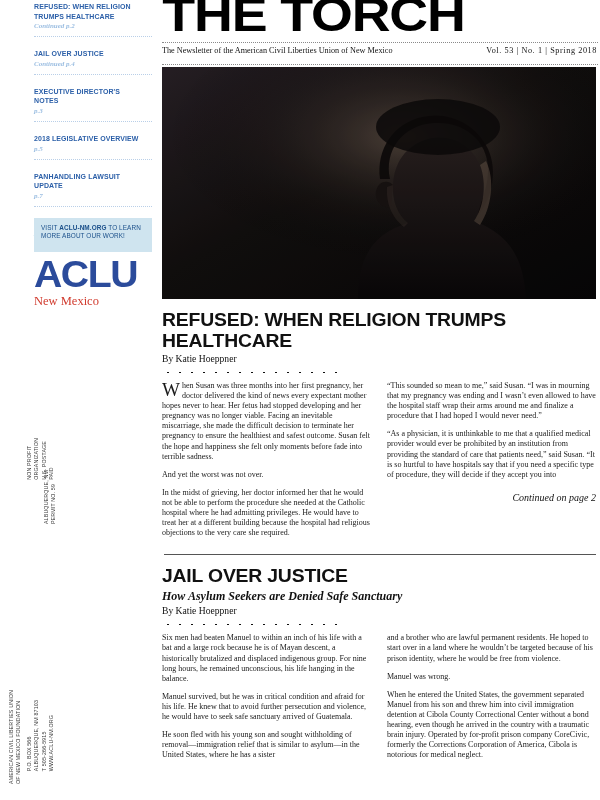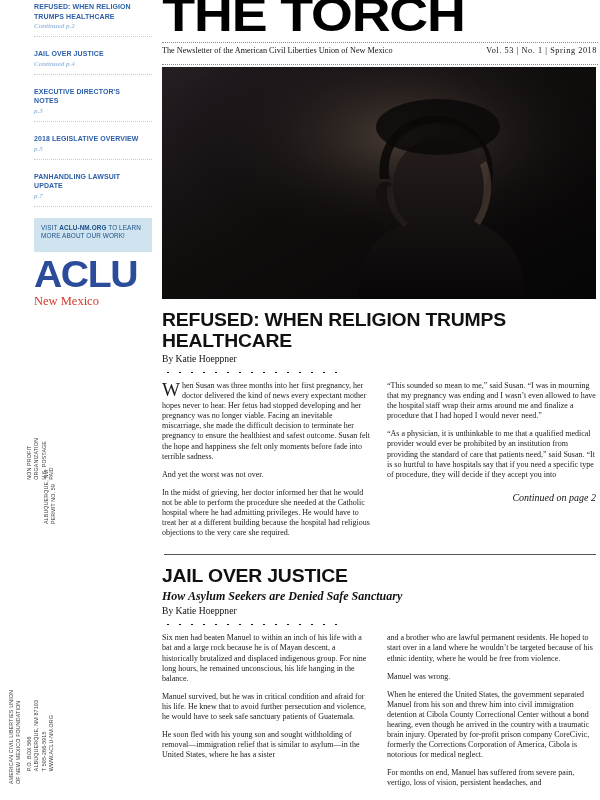--- a/index.html
+++ b/index.html
@@ -229,25 +229,24 @@
   </div>
 
   <div class="article">
     <div class="headline">JAIL OVER JUSTICE</div>
     <div class="deck">How Asylum Seekers are Denied Safe Sanctuary</div>
     <div class="byline">By Katie Hoeppner</div>
     <div class="dots"></div>
     <div class="cols">
       <div class="col">
         <p>Six men had beaten Manuel to within an inch of his life with a bat and a large rock because he is of Mayan descent, a historically brutalized and displaced indigenous group. For nine long hours, he remained unconscious, his life hanging in the balance.</p>
-        <p>Manuel survived, but he was in critical condition and afraid for his life.  He knew that to avoid further persecution and violence, he would have to seek safe sanctuary patients of Guatemala.</p>
+        <p>Manuel survived, but he was in critical condition and afraid for his life.  He knew that to avoid further persecution and violence, he would have to seek safe sanctuary arrived of Guatemala.</p>
         <p>He soon fled with his young son and sought withholding of removal—immigration relief that is similar to asylum—in the United States, where he has a sister</p>
       </div>
       <div class="col">
-        <p>and a brother who are lawful permanent residents. He hoped to start over in a land where he wouldn’t be targeted because of his ethnic identity, where he would be free from violence.</p>
+        <p>and a brother who are lawful permanent residents. He hoped to start over in a land where he wouldn’t be targeted because of his prison identity, where he would be free from violence.</p>
         <p>Manuel was wrong.</p>
         <p>When he entered the United States, the government separated Manuel from his son and threw him into civil immigration detention at Cibola County Correctional Center without a bond hearing, even though he arrived in the country with a traumatic brain injury. Operated by for-profit prison company CoreCivic, formerly the Corrections Corporation of America, Cibola is notorious for medical neglect.</p>
-        <p>For months on end, Manuel has suffered from severe pain, vertigo, loss of vision, persistent headaches, and</p>
       </div>
     </div>
   </div>
 
 </div>
 
 </body></html>

